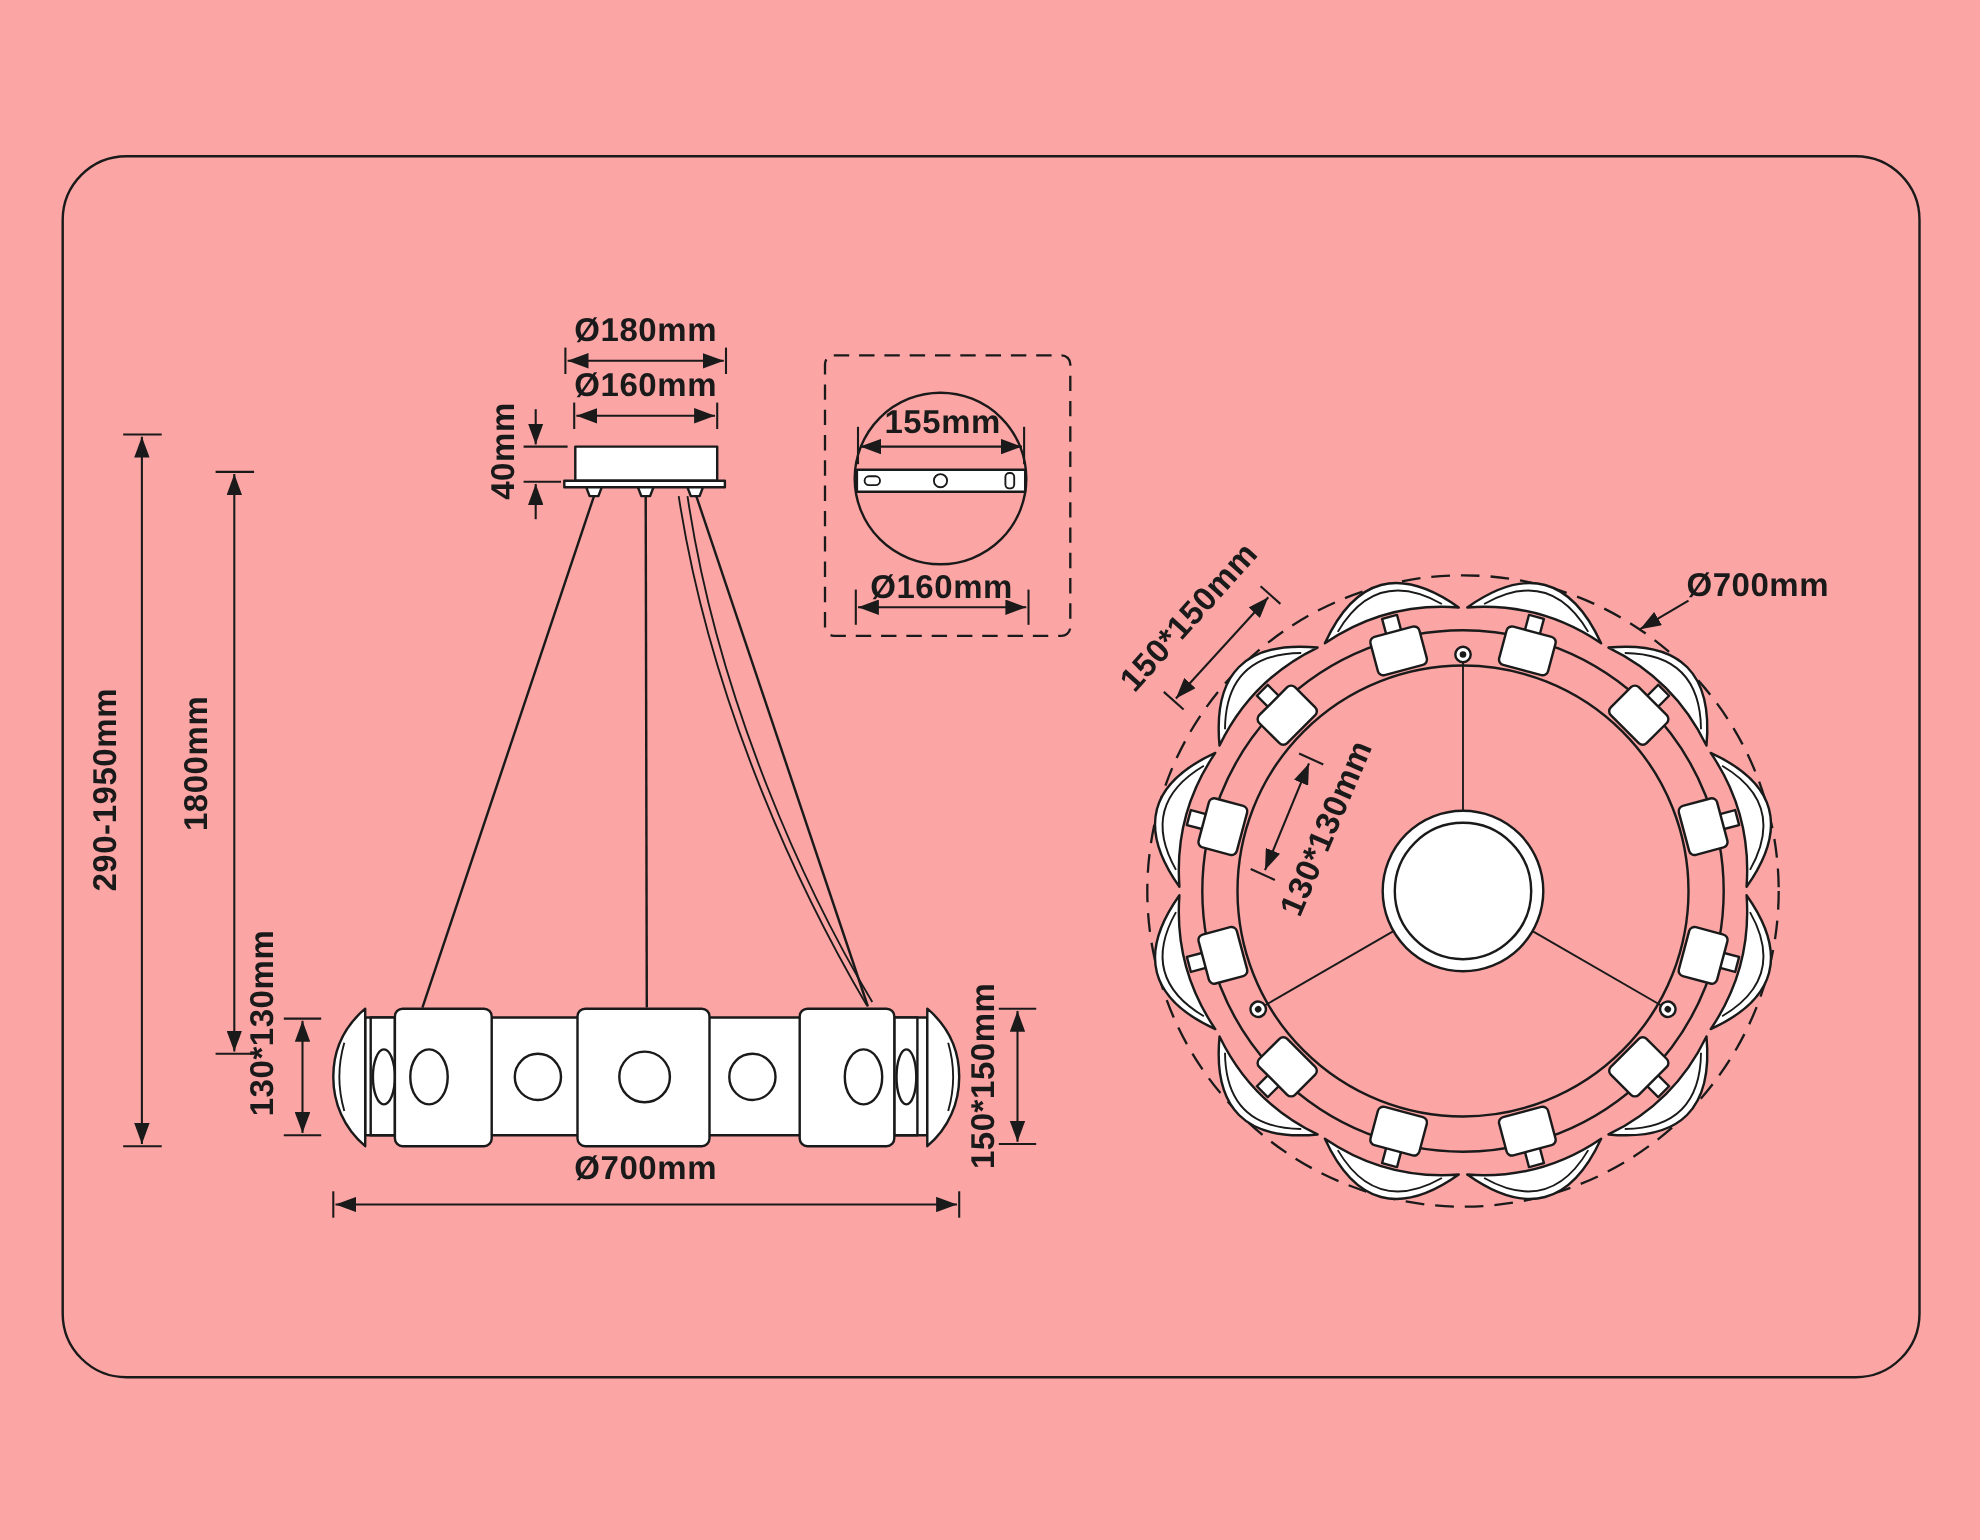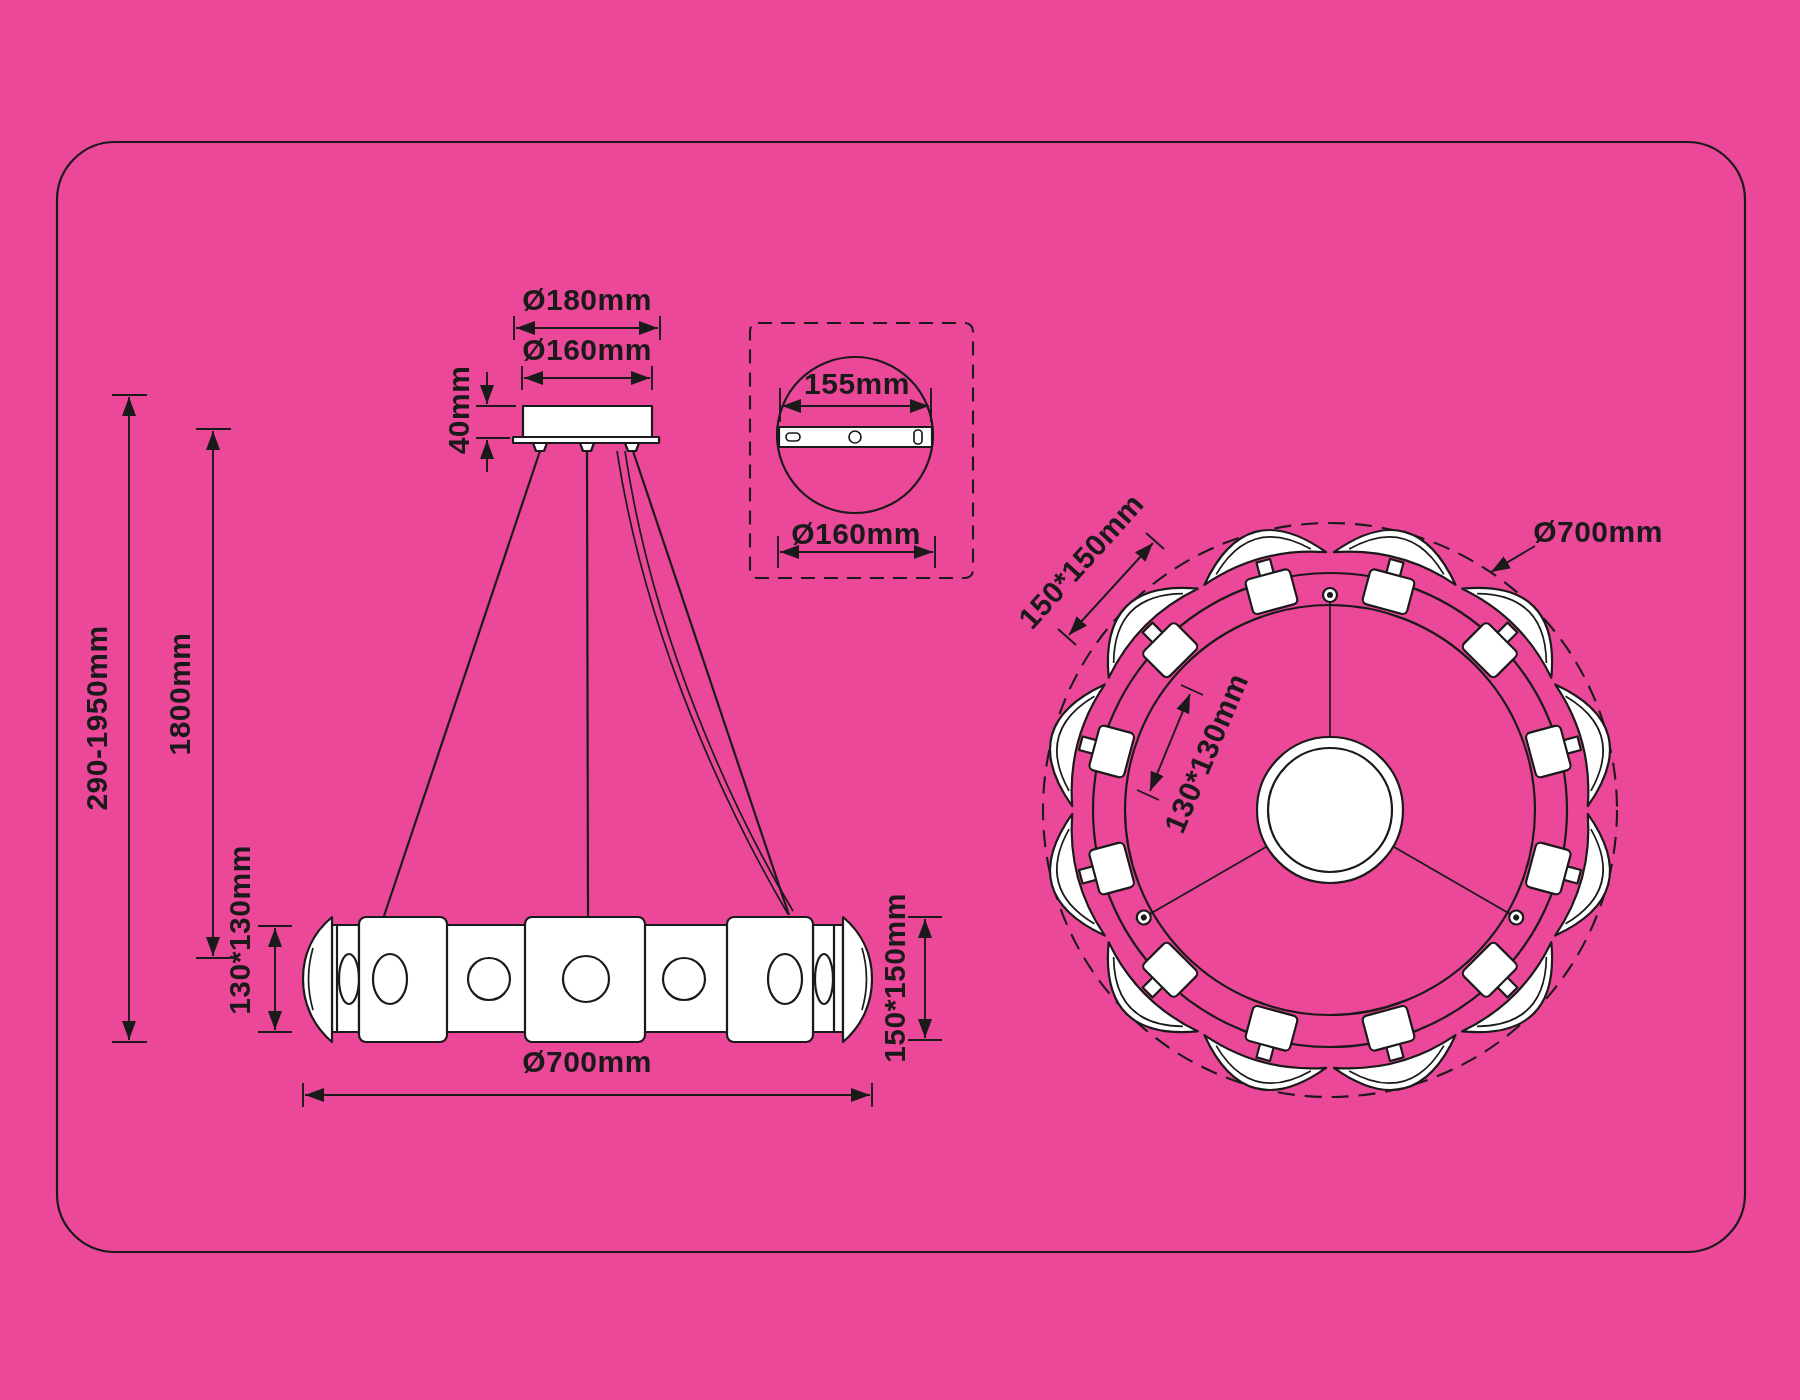--- a/index.html
+++ b/index.html
@@ -1,16 +1,16 @@
 <!DOCTYPE html>
 <html><head>
 <meta charset="utf-8">
 <style>
   html,body{margin:0;padding:0;background:#ffffff;}
-  .wrap{width:1800px;height:1400px;background:#ec4899;position:relative;}
+  .wrap{width:1800px;height:1400px;background:#fca5a5;position:relative;}
   svg{display:block;}
   .ln{stroke:#1a1a1a;stroke-width:2.2;fill:none;stroke-linejoin:round;}
   .fw{stroke:#1a1a1a;stroke-width:2.2;fill:#ffffff;stroke-linejoin:round;}
   .thin{stroke:#1a1a1a;stroke-width:1.7;fill:none;}
   .dim{stroke:#1a1a1a;stroke-width:1.9;fill:none;}
   .dash{stroke:#1a1a1a;stroke-width:2.1;fill:none;stroke-dasharray:17 10;}
   .dashbox{stroke:#1a1a1a;stroke-width:2.1;fill:none;stroke-dasharray:14 9;}
   .dtxt{font:700 30px "Liberation Sans", sans-serif;fill:#1a1a1a;letter-spacing:.5px;}
   .arrfill{fill:#1a1a1a;}
 </style>

